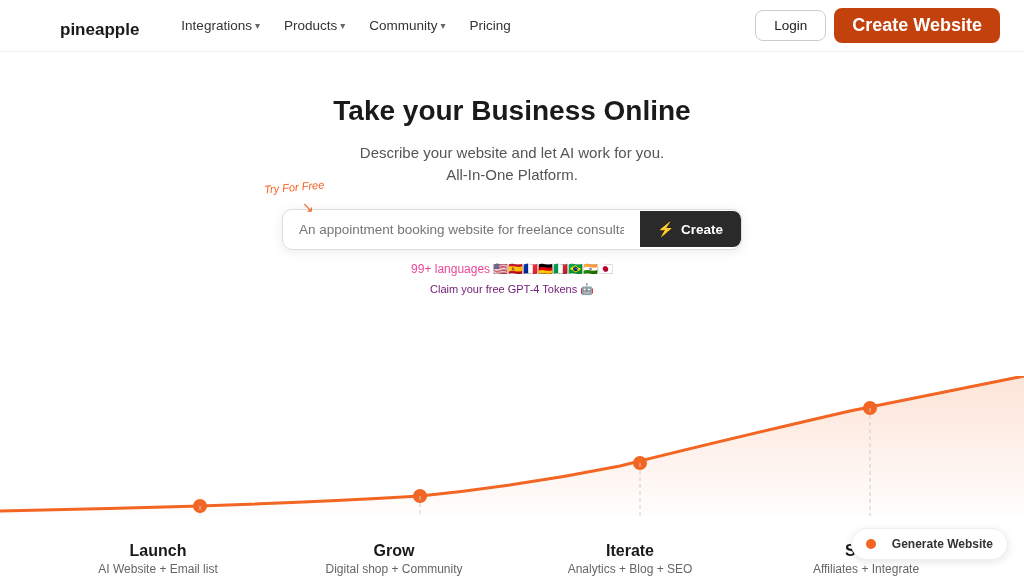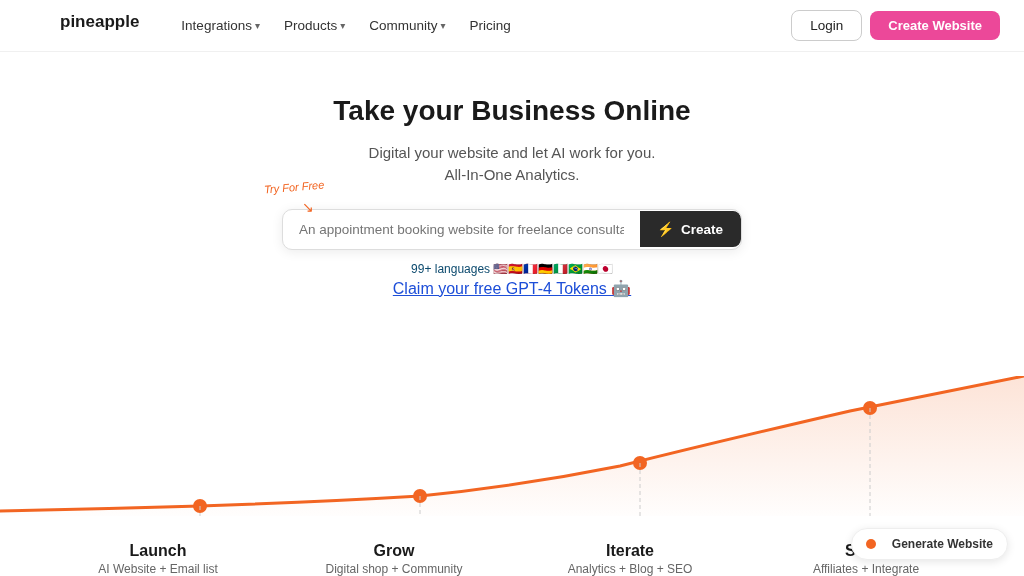--- a/index.html
+++ b/index.html
@@ -18,21 +18,21 @@
       align-items: center;
       padding: 0 24px;
       height: 52px;
       border-bottom: 1px solid #f0f0f0;
       background: #fff;
       position: relative;
       z-index: 10;
     }
     .logo-area {
       display: flex;
-      align-items: flex-start;
+      align-items: flex-end;
       gap: 8px;
       margin-right: 32px;
     }
     .logo-icon {
       width: 28px;
       height: 28px;
     }
     .logo-text {
       font-size: 17px;
       font-weight: 600;
@@ -70,23 +70,23 @@
       background: #fff;
       font-size: 13.5px;
       font-weight: 500;
       cursor: pointer;
       color: #222;
     }
     .btn-create {
       padding: 7px 18px;
       border: none;
       border-radius: 8px;
-      background: #ec4899;
+      background: #c2410c;
       color: #fff;
-      font-size: 13px;
+      font-size: 18px;
       font-weight: 600;
       cursor: pointer;
     }
 
     
     .hero {
       display: flex;
       flex-direction: column;
       align-items: center;
       padding-top: 42px;
@@ -167,28 +167,27 @@
       cursor: pointer;
       border-radius: 0 8px 8px 0;
     }
     .lightning {
       font-size: 14px;
     }
 
     
     .lang-row {
       font-size: 12px;
-      color: #0c4a6e;
+      color: #ec4899;
       margin-bottom: 3px;
     }
     .claim-link {
-      font-size: 16px;
-      color: #1d4ed8;
-      cursor: pointer;
-      text-decoration: underline;
+      font-size: 11px;
+      color: #701a75;
+      cursor: pointer;
     }
 
     
     .chart-section {
       position: absolute;
       bottom: 0;
       left: 0;
       right: 0;
       height: 200px;
     }
@@ -288,22 +287,22 @@
     <button class="btn-login">Login</button>
     <button class="btn-create">Create Website</button>
   </div>
 </nav>
 
 <section class="hero">
   <h1 class="hero-title">
     <span>Take your Business Online</span>
   </h1>
   <p class="hero-subtitle">
-    <span>Digital your website and let AI work for you.</span><br>
-    <span>All-In-One Analytics.</span>
+    <span>Describe your website and let AI work for you.</span><br>
+    <span>All-In-One Platform.</span>
   </p>
 
   <div class="search-area">
     <div class="try-label">Try For Free</div>
     <div class="try-arrow">↘</div>
     <div class="search-bar">
       <input class="search-input" type="text" placeholder="An appointment booking website for freelance consultant" style="">
       <button class="btn-generate">
         <span class="lightning">⚡</span>
         <span>Create</span>

